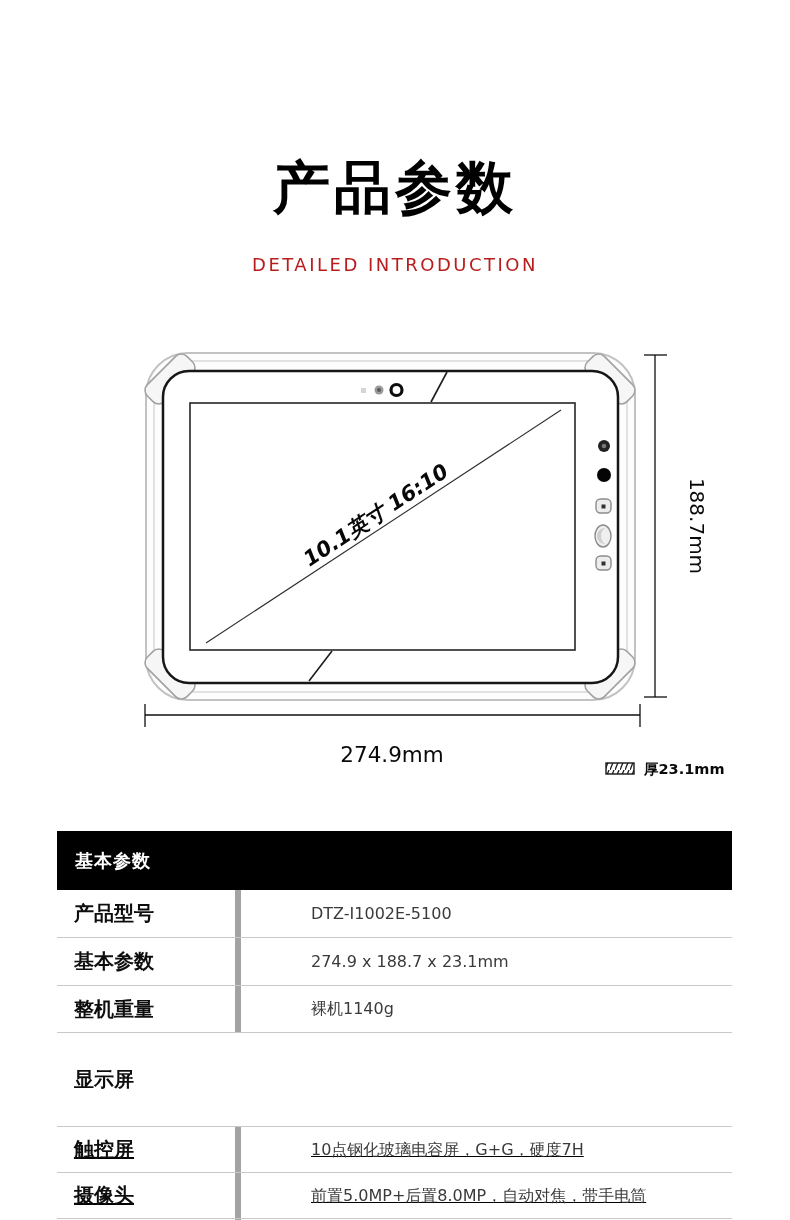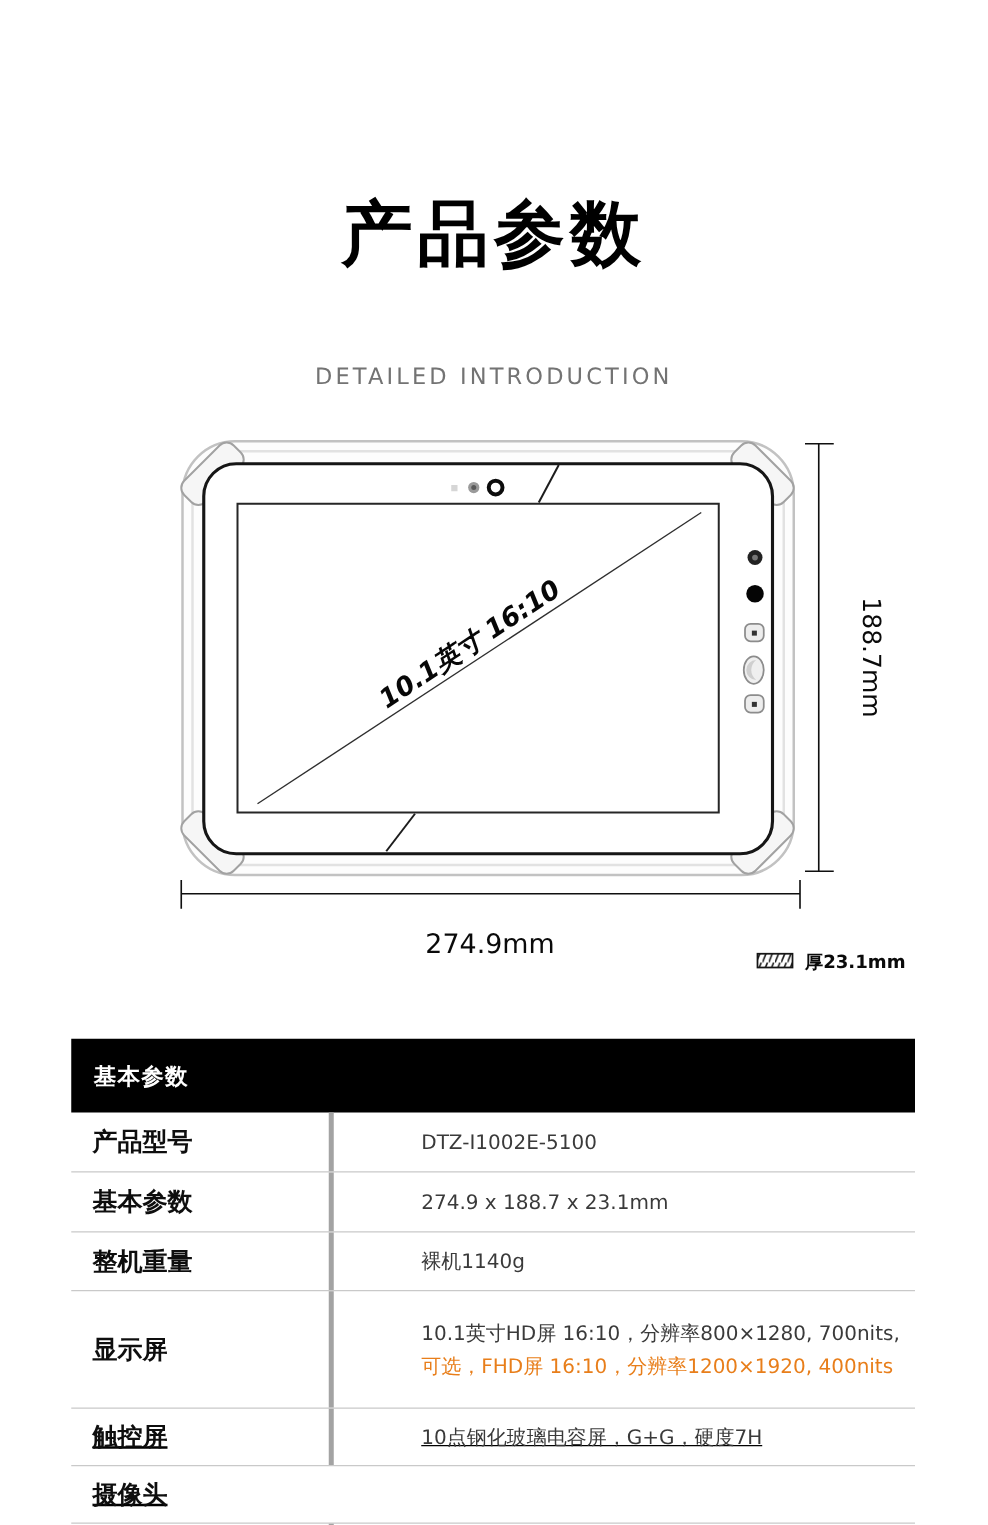--- a/index.html
+++ b/index.html
@@ -11,21 +11,21 @@
   }
   
   .page-title{
     position:absolute;top:156px;left:0;width:790px;
     text-align:center;font-size:57px;font-weight:900;
     letter-spacing:4px;color:#000;line-height:1.1;
   }
   .page-subtitle{
     position:absolute;top:254px;left:0;width:790px;
     text-align:center;font-size:18px;font-weight:500;
-    letter-spacing:2.5px;color:#737373;margin-top:37px;
+    letter-spacing:2.5px;color:#b91c1c;
   }
   
   .diagram{position:absolute;top:330px;left:0;width:790px;height:460px;}
   .diagram svg{display:block;}
   .dim-text{font-size:20px;fill:#0a0a0a;}
   .thick-text{font-size:14.5px;font-weight:bold;fill:#0a0a0a;}
   .screen-label{font-size:21px;font-weight:bold;font-style:italic;fill:#070707;}
   
   .spec{position:absolute;left:57px;top:831px;width:675px;}
   .spec-header{
@@ -34,23 +34,23 @@
     font-size:18px;font-weight:bold;letter-spacing:1px;
     padding-left:18px;box-sizing:border-box;
   }
   .spec-row{display:flex;border-bottom:1px solid #c9c9c9;}
   .spec-row .cell-label{
     width:178px;min-width:178px;box-sizing:border-box;
     padding-left:17px;display:flex;align-items:center;
     font-size:20px;font-weight:bold;color:#0e0e0e;
   }
   .spec-row .cell-value{
-    flex:1;border-left:4px solid #a3a3a3;box-sizing:border-box;
+    flex:1;border-left:6px solid #a3a3a3;box-sizing:border-box;
     padding:8px 10px 8px 70px;display:flex;flex-direction:column;justify-content:center;
-    font-size:16px;color:#3a3a3a;line-height:1.6;margin-left:28px;
+    font-size:16px;color:#3a3a3a;line-height:1.6;
   }
   .row-h1{min-height:47px;}
   .row-h2{min-height:46px;}
   .row-h3{min-height:45px;text-decoration:underline;}
   .row-tall{min-height:93px;justify-content:space-between;}
   .row-cut{min-height:30px;border-bottom:none;}
   .cell-value .line2{color:var(--accent,#e87e1a);}
 </style>
 </head>
 <body>
@@ -147,35 +147,34 @@
 
     <div class="spec-row row-h2">
       <div class="cell-label">整机重量</div>
       <div class="cell-value">
           <span>裸机1140g</span>
         </div>
     </div>
 
     <div class="spec-row row-tall">
       <div class="cell-label">显示屏</div>
-      <div class="cell-value">
-        <span class="line1">10.1英寸HD屏 16:10，分辨率800×1280, 700nits,</span>
-        <span class="line2">可选，FHD屏 16:10，分辨率1200×1920, 400nits</span>
-      </div>
     </div>
 
     <div class="spec-row row-h3">
       <div class="cell-label">触控屏</div>
       <div class="cell-value">
           <span>10点钢化玻璃电容屏，G+G，硬度7H</span>
         </div>
     </div>
 
     <div class="spec-row row-h3">
       <div class="cell-label">摄像头</div>
+      <div class="cell-value">
+          <span>前置5.0MP+后置8.0MP，自动对焦，带手电筒</span>
+        </div>
     </div>
 
     <div class="spec-row row-cut">
       <div class="cell-label"></div>
       <div class="cell-value"></div>
     </div>
   </div>
 
 </div>
 

